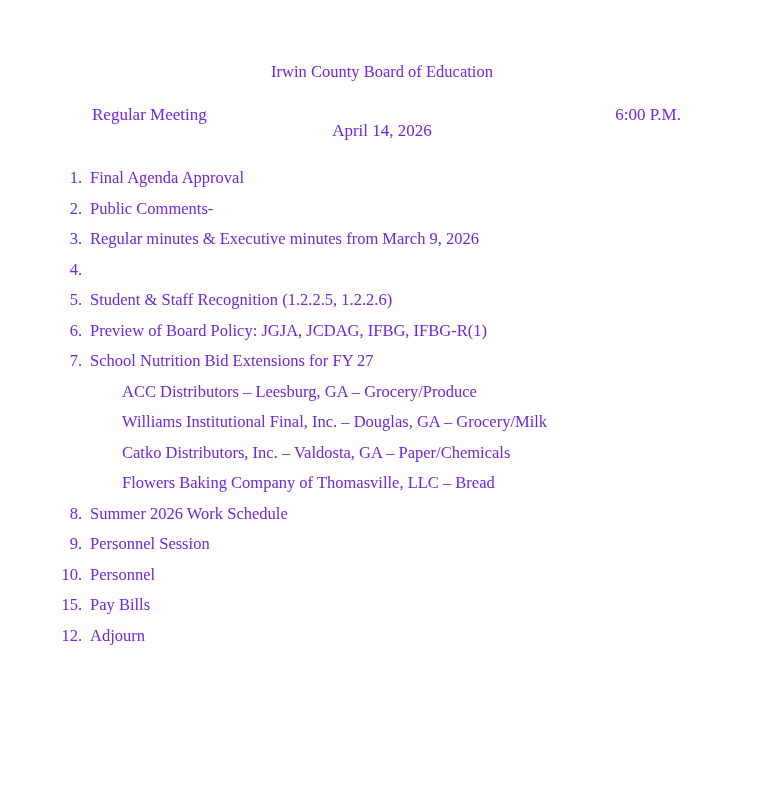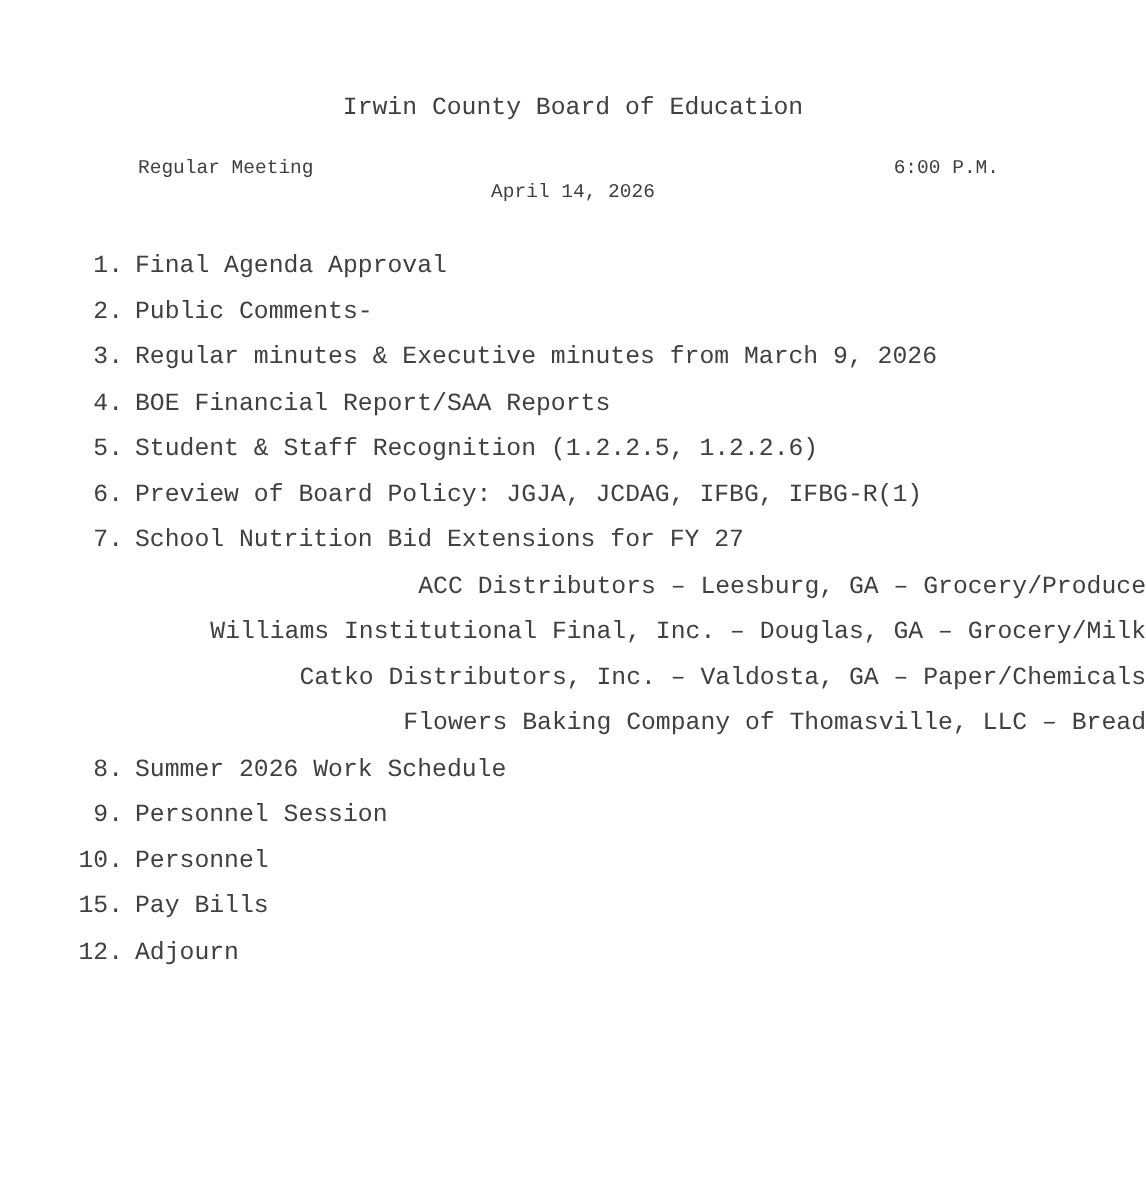--- a/index.html
+++ b/index.html
@@ -5,51 +5,51 @@
   html, body {
     margin: 0;
     padding: 0;
     background: #ffffff;
   }
   .page {
     position: relative;
     width: 764px;
     height: 800px;
     background: #ffffff;
-    font-family: Liberation Mono, monospace;
-    color: #404040;
+    font-family: Liberation Serif, serif;
+    color: #6d28d9;
     font-size: 16px;
     overflow: hidden;
   }
   .doc-title {
     padding-top: 62px;
     text-align: center;
     font-size: 16.5px;
   }
   .meeting-line {
     position: relative;
     margin-top: 23px;
     height: 22px;
-    font-size: 13px;
+    font-size: 17px;
   }
   .meeting-type {
     position: absolute;
     left: 92px;
     top: 0;
   }
   .meeting-date {
     position: absolute;
     left: 0;
     right: 0;
     top: 16px;
     text-align: center;
   }
   .meeting-time {
     position: absolute;
-    right: 98px;
+    right: 83px;
     top: 0;
   }
   .agenda {
     margin-top: 42px;
   }
   .agenda-row {
     display: flex;
     align-items: baseline;
     line-height: 18px;
     margin-bottom: 12.5px;
@@ -62,21 +62,20 @@
   }
   .agenda-text {
     margin-left: 8px;
     text-align: center;
   }
   .agenda-sub {
     line-height: 18px;
     margin-bottom: 12.5px;
     padding-left: 122px;
     font-size: 16.5px;
-    text-align: right;
   }
 </style>
 </head>
 <body>
 
 <div class="page">
 
   <div class="doc-title">Irwin County Board of Education</div>
 
   <div class="meeting-line">
@@ -97,21 +96,20 @@
       <span class="agenda-text">Public Comments-</span>
     </div>
 
     <div class="agenda-row">
       <span class="agenda-num">3.</span>
       <span class="agenda-text">Regular minutes &amp; Executive minutes from March 9, 2026</span>
     </div>
 
     <div class="agenda-row">
       <span class="agenda-num">4.</span>
-      <span class="agenda-text">BOE Financial Report/SAA Reports</span>
     </div>
 
     <div class="agenda-row">
       <span class="agenda-num">5.</span>
       <span class="agenda-text">Student &amp; Staff Recognition (1.2.2.5, 1.2.2.6)</span>
     </div>
 
     <div class="agenda-row">
       <span class="agenda-num">6.</span>
       <span class="agenda-text">Preview of Board Policy: JGJA, JCDAG, IFBG, IFBG-R(1)</span>

